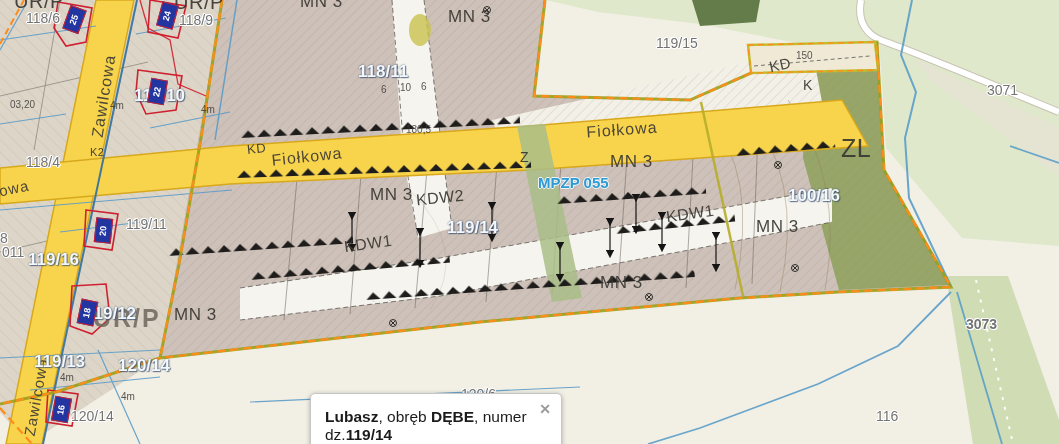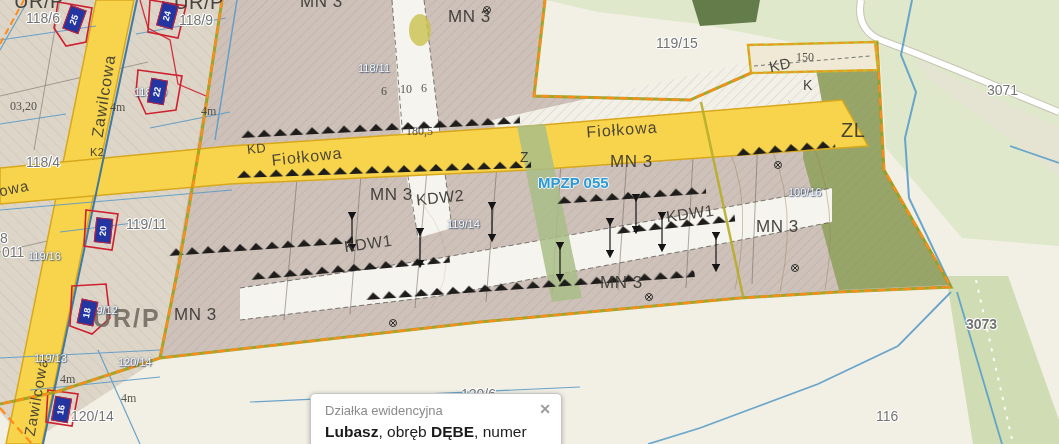--- a/index.html
+++ b/index.html
@@ -3,26 +3,26 @@
 <meta charset="utf-8">
 <style>
   html,body{margin:0;padding:0;background:#ffffff;}
   #screen{position:relative;width:1059px;height:444px;overflow:hidden;
           font-family:"Liberation Sans",sans-serif;background:#f2efe4;}
   #map-art{position:absolute;left:0;top:0;}
   #map-labels{position:absolute;left:0;top:0;width:100%;height:100%;}
   .lbl{position:absolute;white-space:nowrap;line-height:1;}
   .blue{color:#737373;font-size:14px;
         text-shadow:1px 0 0 #fff,-1px 0 0 #fff,0 1px 0 #fff,0 -1px 0 #fff,1px 1px 0 #fff,-1px -1px 0 #fff;}
-  .white{color:#f3f8fd;font-size:11px;
-        text-shadow:0 0 2px rgba(60,80,110,.95),1px 1px 1px rgba(60,80,110,.7);}
+  .white{color:#f3f8fd;font-size:17px;
+        text-shadow:0 0 2px rgba(60,80,110,.95),1px 1px 1px rgba(60,80,110,.7);font-weight:bold;}
   .zone{color:#3a3833;opacity:.92;letter-spacing:.5px;}
   .zone.big{color:#6f675c;font-weight:700;letter-spacing:2px;opacity:.85;}
   .street{color:#4c4736;font-weight:400;letter-spacing:1px;}
-  .anno{color:#3b3a36;font-size:12px;opacity:.85;font-family:Liberation Serif, serif;}
+  .anno{color:#3b3a36;font-size:10px;opacity:.85;}
   .mpzp{color:#2e9ad4;font-weight:700;font-size:15px;
         text-shadow:1px 0 0 #eef4f8,-1px 0 0 #eef4f8,0 1px 0 #eef4f8,0 -1px 0 #eef4f8;}
   .bmarker{position:absolute;width:15px;height:23px;background:#2335a0;
            border:1px solid #d02030;display:flex;align-items:center;justify-content:center;}
   .bmarker span{display:block;transform:rotate(-90deg);color:#fff;font-size:9px;font-weight:700;}
   #popup{position:absolute;left:310px;top:393px;width:252px;height:58px;z-index:20;
          background:#fff;border:1px solid #c6c6c6;border-radius:5px 5px 0 0;
          box-shadow:0 1px 5px rgba(0,0,0,.28);padding:9px 14px 0 14px;box-sizing:border-box;}
   .popup-title{color:#8b8b8b;font-size:13px;}
   .popup-close{position:absolute;right:10px;top:7px;color:#9a9a9a;font-size:14px;
@@ -219,21 +219,21 @@
       <div class="lbl street" style="left: 622px; top: 130px; font-size: 16px; transform: translate(-50%, -50%) rotate(-4deg);">Fiołkowa</div>
       <div class="lbl street" style="left: 14px; top: 188px; font-size: 15px; transform: translate(-50%, -50%) rotate(-12deg);">owa</div>
       <div class="lbl zone" style="left: 14px; top: -9px; font-size: 20px;">UR/P</div>
       <div class="lbl zone" style="left: 174px; top: -8px; font-size: 20px;">UR/P</div>
       <div class="lbl zone big" style="left: 93px; top: 306px; font-size: 25px;">UR/P</div>
       <div class="lbl zone" style="left: 90px; top: 147px; font-size: 11px;">K2</div>
       <div class="lbl zone" style="left: 247px; top: 142px; font-size: 13px; transform: rotate(-6deg);">KD</div>
       <div class="lbl zone" style="left: 769px; top: 57px; font-size: 15px; transform: rotate(-12deg);">KD</div>
       <div class="lbl zone" style="left: 803px; top: 78px; font-size: 14px;">K</div>
       <div class="lbl zone" style="left: 520px; top: 150px; font-size: 14px;">Z</div>
-      <div class="lbl zone" style="left: 841px; top: 120px; font-size: 20px;">ZL</div>
+      <div class="lbl zone" style="left: 841px; top: 136px; font-size: 25px;">ZL</div>
       <div class="lbl zone" style="left: 300px; top: -7px; font-size: 17px;">MN 3</div>
       <div class="lbl zone" style="left: 448px; top: 8px; font-size: 17px;">MN 3</div>
       <div class="lbl zone" style="left: 610px; top: 153px; font-size: 17px;">MN 3</div>
       <div class="lbl zone" style="left: 370px; top: 186px; font-size: 17px;">MN 3</div>
       <div class="lbl zone" style="left: 756px; top: 218px; font-size: 17px;">MN 3</div>
       <div class="lbl zone" style="left: 600px; top: 274px; font-size: 17px;">MN 3</div>
       <div class="lbl zone" style="left: 174px; top: 306px; font-size: 17px;">MN 3</div>
       <div class="lbl zone" style="left: 416px; top: 190px; font-size: 16px; transform: rotate(-6deg);">KDW2</div>
       <div class="lbl zone" style="left: 344px; top: 236px; font-size: 16px; transform: rotate(-8deg);">KDW1</div>
       <div class="lbl zone" style="left: 666px; top: 206px; font-size: 16px; transform: rotate(-8deg);">KDW1</div>
@@ -282,18 +282,17 @@
       </div>
       <div class="bmarker" style="left: 79px; top: 300px; transform: rotate(12deg);">
         <span>18</span>
       </div>
       <div class="bmarker" style="left: 53px; top: 397px; transform: rotate(10deg);">
         <span>16</span>
       </div>
     </div>
 
   <div id="popup">
-    <div class="popup-title">Działka ewidencyjna</div>
     <div class="popup-close">✕</div>
     <div class="popup-line"><b>Lubasz</b><span>, obręb </span><b>DĘBE</b><span>, numer dz.</span><b>119/14</b></div>
   </div>
 
 </div>
 
 </body></html>

